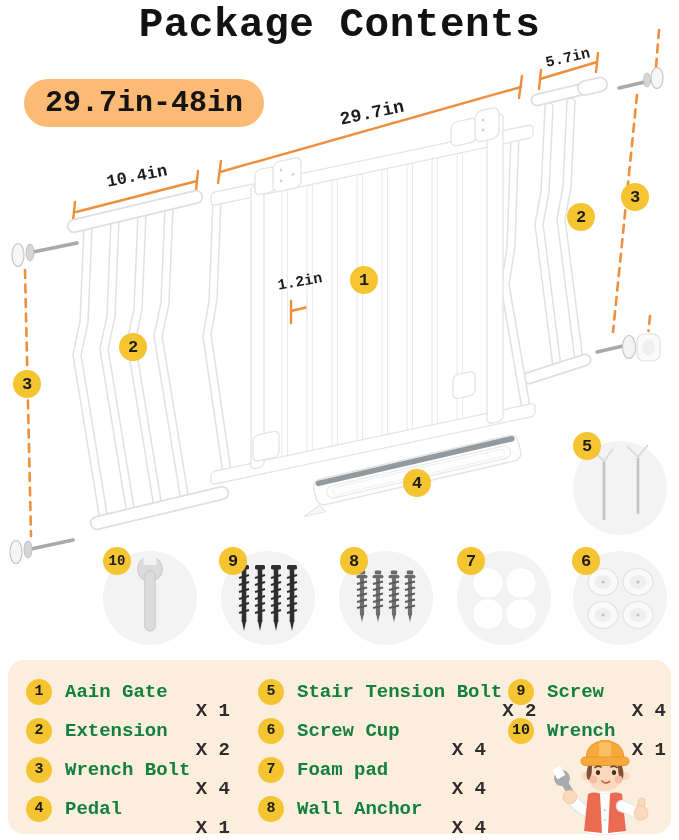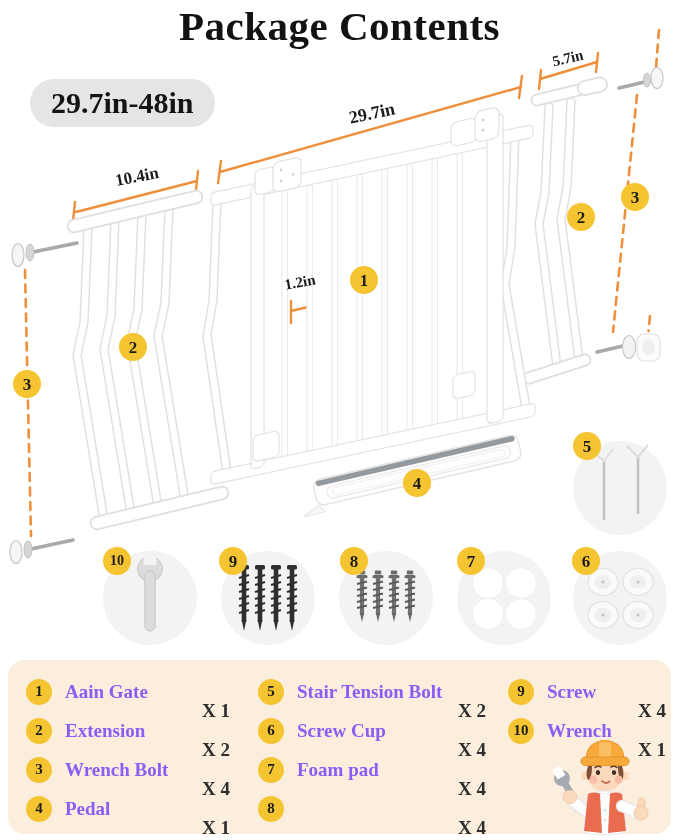--- a/index.html
+++ b/index.html
@@ -1,41 +1,41 @@
 <!DOCTYPE html>
 <html><head>
 <meta charset="utf-8">
 <style>
   html,body{margin:0;padding:0;background:#fff;}
   .page{position:relative;width:679px;height:840px;background:#ffffff;overflow:hidden;
-        font-family:Liberation Serif, serif;color:#1c1c1c;}
+        font-family:Liberation Mono, monospace;color:#1c1c1c;}
   .title{position:absolute;top:2px;left:0;width:679px;text-align:center;
          font-size:41px;font-weight:800;letter-spacing:.5px;color:#121212;}
-  .range-badge{position:absolute;left:30px;top:79px;background:#e5e5e5;border-radius:26px;
+  .range-badge{position:absolute;left:24px;top:79px;background:#fdba74;border-radius:26px;
          padding:7px 21px;font-size:30px;font-weight:800;color:#141414;}
   .diagram-svg{position:absolute;left:0;top:0;}
   .mlabel{position:absolute;font-weight:700;color:#1b1b1b;text-align:center;}
   .ml-extleft{left:98px;top:167px;width:78px;font-size:17px;transform:rotate(-11deg);}
   .ml-gate{left:328px;top:103px;width:88px;font-size:18px;transform:rotate(-12deg);}
   .ml-extright{left:539px;top:50px;width:58px;font-size:15px;transform:rotate(-13deg);}
   .ml-gap{left:272px;top:274px;width:56px;font-size:15px;transform:rotate(-10deg);}
   .callout{position:absolute;width:28px;height:28px;border-radius:50%;background:#F5C431;
          color:#1d1d1d;font-weight:800;font-size:17px;display:flex;align-items:center;
          justify-content:center;line-height:1;}
   .callout.small-text{font-size:14px;}
   .panel{position:absolute;left:8px;top:660px;width:663px;height:174px;background:#FBEEDD;
          border-radius:16px;}
   .plist{position:absolute;display:flex;flex-direction:column;}
   .col1{left:26px;top:672px;width:204px;}
   .col2{left:258px;top:672px;width:228px;}
   .col3{left:508px;top:672px;width:158px;}
   .prow{display:flex;align-items:center;height:39px;}
   .lbadge{flex:none;width:26px;height:26px;border-radius:50%;background:#F5C431;color:#1d1d1d;
          font-weight:800;font-size:15px;display:flex;align-items:center;justify-content:center;}
-  .pname{margin-left:13px;font-size:19px;font-weight:600;color:#8b5cf6;white-space:nowrap;}
+  .pname{margin-left:13px;font-size:19px;font-weight:600;color:#15803d;white-space:nowrap;}
   .pqty{margin-left:auto;font-size:19px;font-weight:600;color:#2d2d2d;white-space:nowrap;margin-top:38px;}
   .mascot{position:absolute;left:548px;top:740px;}
   
   .bar-o{stroke:#E1E1E1;stroke-width:9.5;fill:none;stroke-linecap:round;stroke-linejoin:round;}
   .bar-w{stroke:#FFFFFF;stroke-width:6.5;fill:none;stroke-linecap:round;stroke-linejoin:round;}
   .rail-o{stroke:#DFDFDF;stroke-width:14.5;fill:none;stroke-linecap:round;}
   .rail-w{stroke:#FFFFFF;stroke-width:11;fill:none;stroke-linecap:round;}
   .rail2-o{stroke:#DFDFDF;stroke-width:13;fill:none;stroke-linecap:round;}
   .rail2-w{stroke:#FFFFFF;stroke-width:9.5;fill:none;stroke-linecap:round;}
   .dash{stroke:#EE8F3C;stroke-width:2.6;stroke-dasharray:8 6.5;fill:none;stroke-linecap:round;}
@@ -343,20 +343,21 @@
       <span class="pname">Screw Cup</span>
       <span class="pqty">X 4</span>
     </div>
     <div class="prow">
       <span class="lbadge">7</span>
       <span class="pname">Foam pad</span>
       <span class="pqty">X 4</span>
     </div>
     <div class="prow">
       <span class="lbadge">8</span>
+      <span class="pname">Wall Anchor</span>
       <span class="pqty">X 4</span>
     </div>
   </div>
 
   <div class="plist col3">
     <div class="prow">
       <span class="lbadge">9</span>
       <span class="pname">Screw</span>
       <span class="pqty">X 4</span>
     </div>

